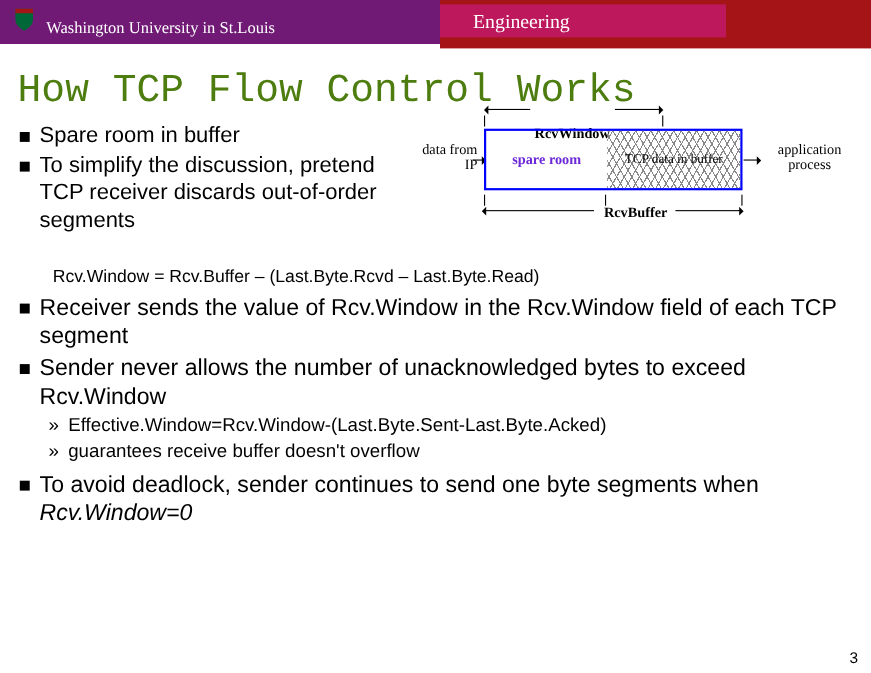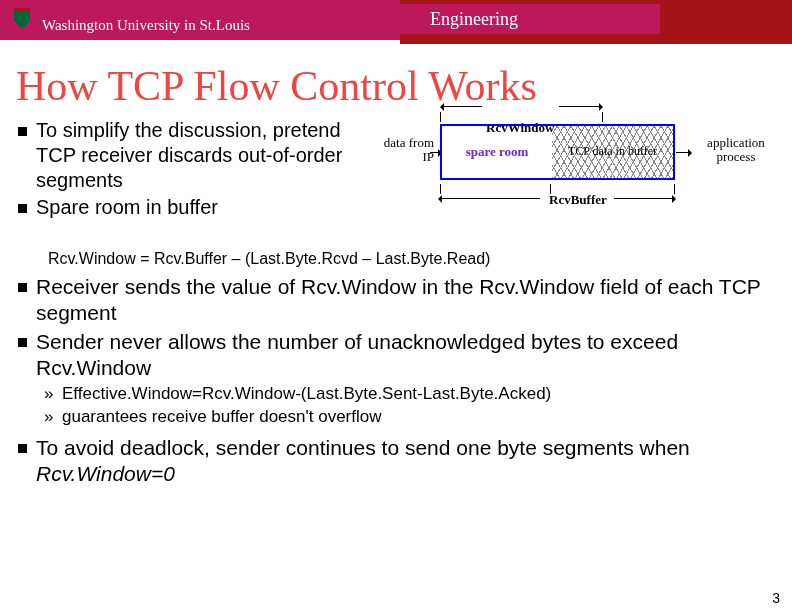--- a/index.html
+++ b/index.html
@@ -13,21 +13,21 @@
   }
   .header {
     width: 100%;
     height: 48px;
     position: relative;
   }
   .header-black {
     position: absolute;
     left: 0; top: 0;
     width: 400px; height: 40px;
-    background: #be185d;
+    background: #701a75;
     display: flex;
     align-items: center;
     padding-left: 12px;
   }
   .logo-text {
     color: #fff;
     font-family: "Times New Roman", serif;
     font-size: 15px;
     display: flex;
     align-items: baseline;
@@ -54,25 +54,25 @@
     display: flex;
     align-items: center;
     padding-left: 30px;
   }
   .eng-label {
     color: #fff;
     font-family: Georgia, serif;
     font-size: 18px;
   }
   .title {
-    font-size: 42px;
+    font-size: 36px;
     font-weight: normal;
     margin: 14px 0 0 16px;
-    font-family: Liberation Serif, serif;
-    color: #ef4444;
+    font-family: Liberation Mono, monospace;
+    color: #4d7c0f;
   }
   .content {
     padding: 4px 14px 0 14px;
   }
   .toprow {
     display: flex;
     align-items: flex-start;
   }
   .bullets-left {
     width: 360px;
@@ -228,22 +228,22 @@
     <span class="eng-label">Engineering</span>
   </div>
 </div>
 
 <h1 class="title">How TCP Flow Control Works</h1>
 
 <div class="content">
   <div class="toprow">
     <div class="bullets-left">
       <ul class="top">
+        <li>Spare room in buffer</li>
         <li>To simplify the discussion, pretend TCP receiver discards out-of-order segments</li>
-        <li>Spare room in buffer</li>
       </ul>
     </div>
     <div class="diagram">
       <div class="rcvwin-label">RcvWindow</div>
       <div class="rcvwin-left"></div>
       <div class="rcvwin-right"></div>
       <div class="tick u1"></div>
       <div class="tick u2"></div>
       <div class="data-from">data from IP</div>
       <div class="data-arrow"></div>

